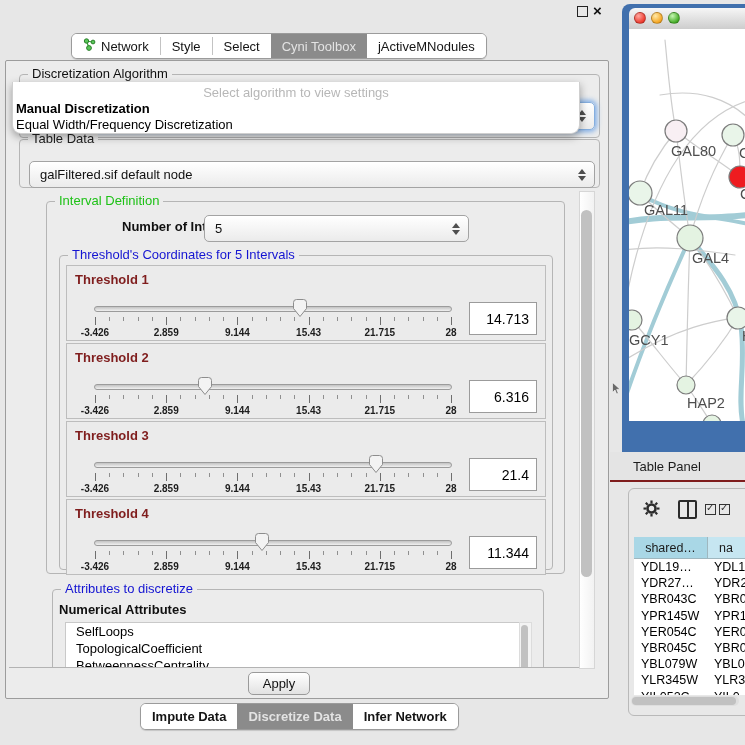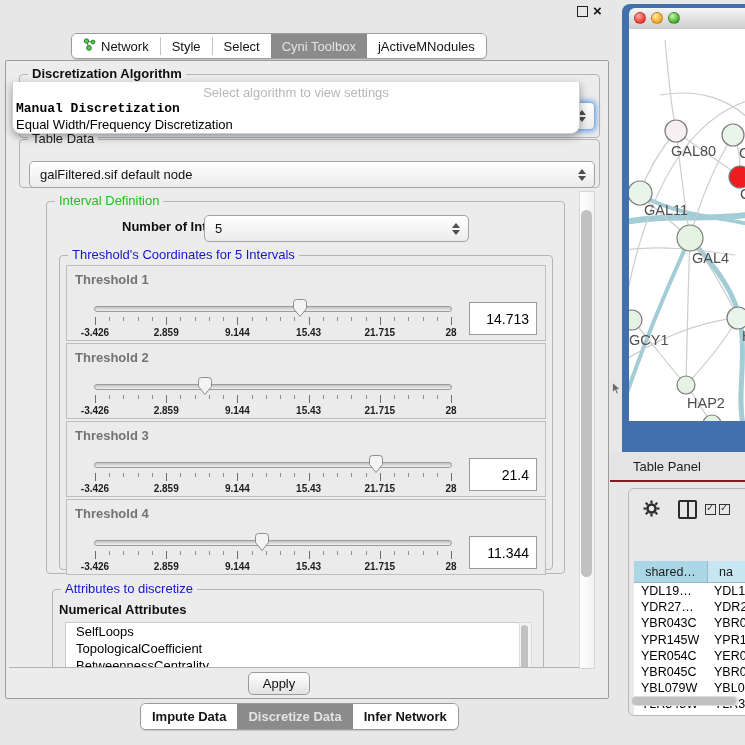--- a/index.html
+++ b/index.html
@@ -19,50 +19,50 @@
   .tabbar .tsep{width:1px;background:#c3c3c3;margin:3px 0;}
   .top-tabbar{left:71px;top:33px;height:24px;}
   .bot-tabbar{left:140px;top:703px;height:25px;}
   .bot-tabbar .seg{font-weight:700;}
 
   
   .cp-body{left:5px;top:60px;width:602px;height:637px;border:1px solid #9c9c9c;background:#ececec;border-radius:2px;}
 
   .group{position:absolute;border:1px solid #b5b5b5;border-radius:4px;}
   .glabel{position:absolute;top:-8px;left:8px;background:#ececec;padding:0 4px;font-size:13px;line-height:14px;white-space:nowrap;}
-  .glabel.bold{font-weight:700;color:#101010;}
+  .glabel.bold{font-weight:400;color:#101010;}
   .glabel.green{color:#1dc116;}
   .glabel.blue{color:#1414d2;}
 
   .combo{position:absolute;border:1px solid #a3a3a3;border-radius:5px;background:linear-gradient(#ffffff,#ebebeb);
          font-size:13px;color:#111;box-shadow:inset 0 1px 0 #fff;}
   .combo .val{position:absolute;left:10px;top:0;right:20px;height:100%;display:flex;align-items:center;overflow:hidden;white-space:nowrap;}
   .combo .spin{position:absolute;right:8px;top:50%;transform:translateY(-50%);display:flex;flex-direction:column;gap:2px;}
   .tri-up{width:0;height:0;border-left:4px solid transparent;border-right:4px solid transparent;border-bottom:5px solid #4e4e4e;}
   .tri-dn{width:0;height:0;border-left:4px solid transparent;border-right:4px solid transparent;border-top:5px solid #4e4e4e;}
   .combo.focused{border-color:#85aede;box-shadow:0 0 5px 2px rgba(105,160,230,.8), inset 0 1px 0 #fff;}
 
   
   .popup{left:12px;top:82px;width:566px;height:51px;background:#fff;z-index:60;
          border:1px solid #cfcfcf;border-top:none;border-radius:0 0 9px 9px;box-shadow:0 3px 8px rgba(0,0,0,.35);}
   .popup .prompt{margin-top:3px;text-align:center;font-size:13px;color:#b7b7b7;height:16px;line-height:16px;}
   .popup .item{font-size:13px;height:16px;line-height:16px;padding-left:3px;color:#000;}
-  .popup .item.bold{font-weight:700;font-family:Liberation Mono, monospace;}
+  .popup .item.bold{font-weight:700;}
 
   
   .viewport{left:8px;top:190px;width:570px;height:476px;overflow:hidden;border-bottom:1px solid #b3b3b3;}
   .vscroll{left:578px;top:190px;width:14px;height:476px;background:linear-gradient(to right,#ffffff,#f2f2f2);border:1px solid #d6d6d6;}
   .vscroll .thumb,.hthumb{position:absolute;background:#c1c1c1;border-radius:6px;}
 
   
   .niv-label{left:75px;top:17px;font-size:13px;font-weight:700;color:#101010;}
 
   
   .tbox{position:absolute;left:6px;width:478px;height:74px;border:1px solid #bdbdbd;background:#ebebeb;}
-  .ttitle{position:absolute;left:8px;top:6px;font-size:13px;font-weight:700;color:#737373;}
+  .ttitle{position:absolute;left:8px;top:6px;font-size:13px;font-weight:700;color:#7f1d1d;}
   .track{position:absolute;left:27px;top:40px;width:356px;height:4px;border:1px solid #9b9b9b;border-radius:3px;background:linear-gradient(#c2c2c2,#f0f0f0);}
   .thumb-sl{position:absolute;top:-9px;width:16px;height:20px;margin-left:-8px;}
   .ticks{position:absolute;left:28px;top:51px;width:357px;height:8px;}
   .ticks .minor{position:absolute;left:0;top:0;width:100%;height:4px;background:repeating-linear-gradient(to right,#8f8f8f 0,#8f8f8f 1px,transparent 1px,transparent 14.24px);}
   .ticks .major{position:absolute;left:0;top:0;width:100%;height:8px;background:repeating-linear-gradient(to right,#6e6e6e 0,#6e6e6e 1px,transparent 1px,transparent 71.2px);}
   .tlabels{position:absolute;left:28px;top:61px;width:356px;height:11px;font-size:10px;font-weight:700;color:#1d1d1d;}
   .tlabels span{position:absolute;transform:translateX(-50%);white-space:nowrap;}
   .vbox{position:absolute;right:8px;top:36px;width:68px;height:33px;background:#fff;border:1px solid #9b9b9b;box-sizing:border-box;
         font-size:14px;color:#000;display:flex;align-items:center;justify-content:flex-end;padding-right:7px;}
 
@@ -86,21 +86,21 @@
 
   
   .tp-titlebar{left:610px;top:452px;width:135px;height:28px;background:#e4e4e4;border-bottom:2px solid #7f1d1d;}
   .tp-title{position:absolute;left:23px;top:7px;font-size:13px;color:#1c1c1c;}
   .tp-box{left:628px;top:488px;width:117px;height:226px;border:1px solid #b9b9b9;border-radius:6px 0 0 6px;background:#e8e8e8;overflow:hidden;}
   .gear-ico{left:14px;top:11px;}
   .col-ico{left:49px;top:11px;width:15px;height:15px;border:2px solid #2b2b2b;border-radius:2px;}
   .col-ico div{position:absolute;left:50%;top:0;width:2px;height:100%;background:#2b2b2b;transform:translateX(-50%);}
   .cbx{position:absolute;width:9px;height:9px;border:1.5px solid #333;}
   .cbx::after{content:"\2713";position:absolute;left:0px;top:-3px;font-size:10px;color:#333;}
-  .ttable{left:5px;top:48px;width:112px;height:158px;background:#fff;overflow:hidden;font-size:12.5px;margin-top:24px;}
+  .ttable{left:5px;top:48px;width:112px;height:158px;background:#fff;overflow:hidden;font-size:12.5px;}
   .thead{display:flex;height:21px;border-bottom:1px solid #9fb7bf;}
   .thc{box-sizing:border-box;display:flex;align-items:center;justify-content:center;border-right:1px solid #9fb7bf;overflow:hidden;white-space:nowrap;color:#1a1a1a;}
   .thc.c1{width:74px;background:#a9d7e6;}
   .thc.c2{flex:1;background:#c6e6f1;justify-content:flex-start;padding-left:11px;}
   .trow{display:flex;height:16.2px;line-height:16.2px;color:#000;}
   .tc{overflow:hidden;white-space:nowrap;}
   .tc.c1{width:74px;padding-left:7px;box-sizing:border-box;}
   .tc.c2{flex:1;padding-left:6px;}
   .hscroll{left:2px;top:207px;width:108px;height:10px;background:#dedede;border-radius:5px;}
   .hthumb{left:1px;top:1px;width:104px;height:8px;}
@@ -216,20 +216,21 @@
                   <div class="major"></div>
                 </div>
                 <div class="tlabels">
                   <span style="left:0%">-3.426</span>
                   <span style="left:20%">2.859</span>
                   <span style="left:40%">9.144</span>
                   <span style="left:60%">15.43</span>
                   <span style="left:80%">21.715</span>
                   <span style="left:100%">28</span>
                 </div>
+                <div class="vbox">6.316</div>
               </div>
               <div class="tbox" style="top:165px">
                 <div class="ttitle">Threshold 3</div>
                 <div class="track">
                   <div class="thumb-sl" style="left:78.99828167759179%"><svg width="16" height="20" viewBox="0 0 16 20">
                       <path d="M1.5 4.5 Q1.5 1.5 4.5 1.5 L11.5 1.5 Q14.5 1.5 14.5 4.5 L14.5 10.5 L8 18.5 L1.5 10.5 Z" fill="#f3f3f3" stroke="#8d8d8d"></path>
                     </svg></div>
                 </div>
                 <div class="ticks">
                   <div class="minor"></div>

